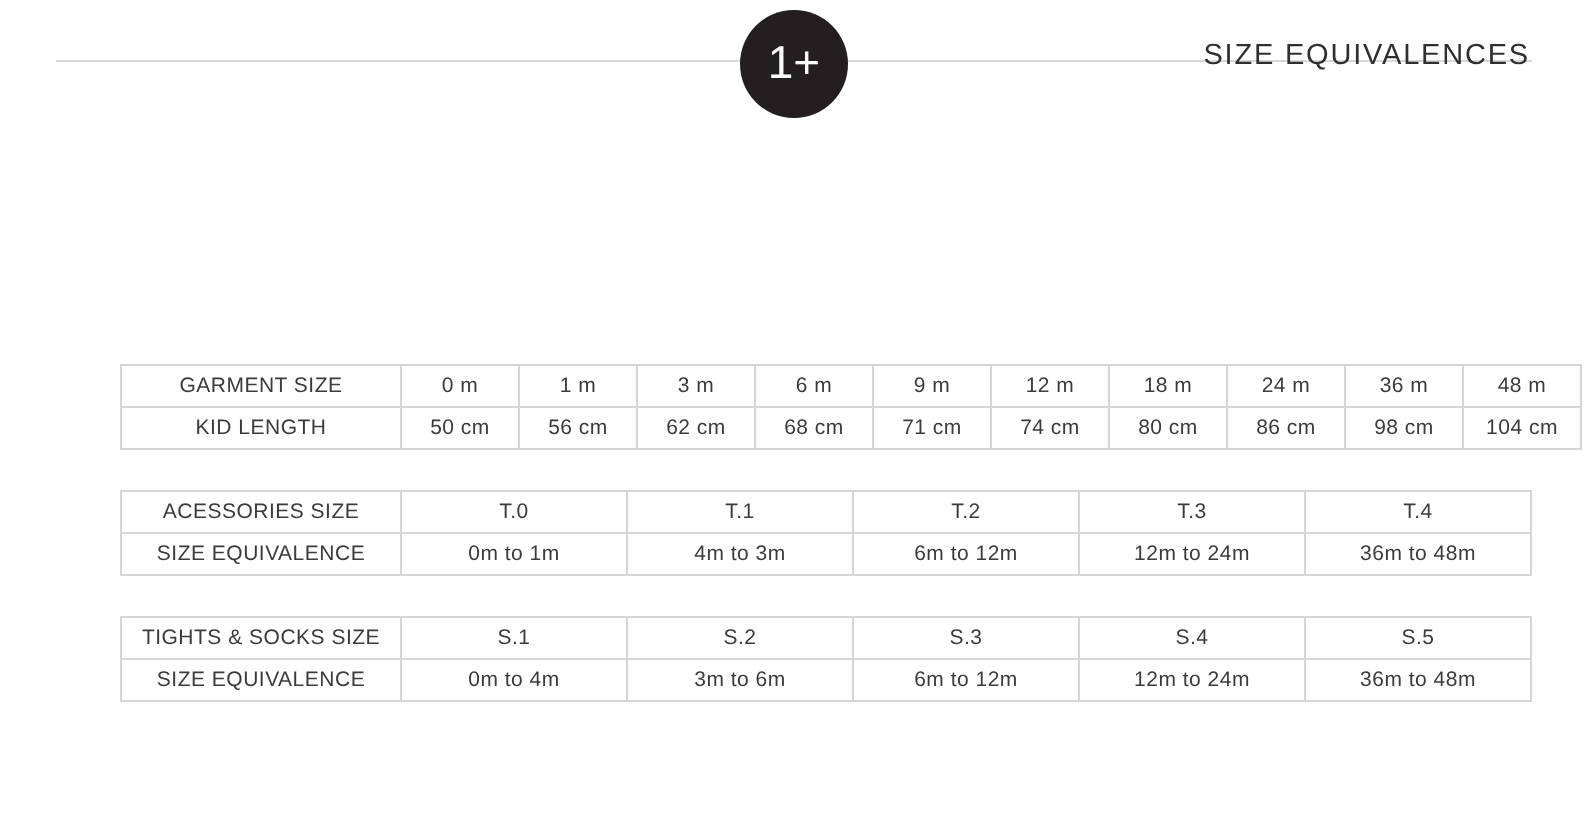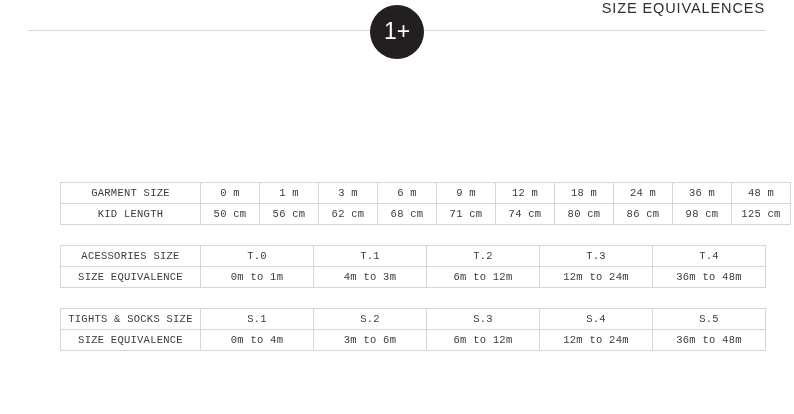--- a/index.html
+++ b/index.html
@@ -49,21 +49,21 @@
     font-family: "Liberation Sans", sans-serif;
     font-size: 23px;
     font-weight: 300;
     letter-spacing: 0px;
     line-height: 1;
     padding-bottom: 2px;
   }
   .header-title {
     position: absolute;
     right: 29px;
-    top: 0;
+    top: 20px;
     font-size: 14.5px;
     letter-spacing: 0.9px;
     color: #2f2f2f;
     white-space: nowrap;
   }
 
   
   .tables {
     position: absolute;
     left: 60px;
@@ -82,21 +82,20 @@
   table.size-table td {
     border: 1px solid #d6d6d6;
     height: 20px;
     text-align: center;
     vertical-align: middle;
     font-size: 10.5px;
     letter-spacing: 0.25px;
     color: #3b3b3b;
     padding: 0 2px;
     white-space: nowrap;
-    font-family: Liberation Mono, monospace;
   }
   td.row-label {
     width: 135px;
     letter-spacing: 0.4px;
   }
   
   .t-garment td.data { width: 54px; }
   
   .t-accessories td.data,
   .t-tights td.data { width: 108px; }
@@ -133,21 +132,21 @@
         <td class="row-label">KID LENGTH</td>
         <td class="data">50 cm</td>
         <td class="data">56 cm</td>
         <td class="data">62 cm</td>
         <td class="data">68 cm</td>
         <td class="data">71 cm</td>
         <td class="data">74 cm</td>
         <td class="data">80 cm</td>
         <td class="data">86 cm</td>
         <td class="data">98 cm</td>
-        <td class="data">125 cm</td>
+        <td class="data">104 cm</td>
       </tr>
     </tbody>
   </table>
 
   <table class="size-table t-accessories">
     <tbody>
       <tr>
         <td class="row-label">ACESSORIES SIZE</td>
         <td class="data">T.0</td>
         <td class="data">T.1</td>

